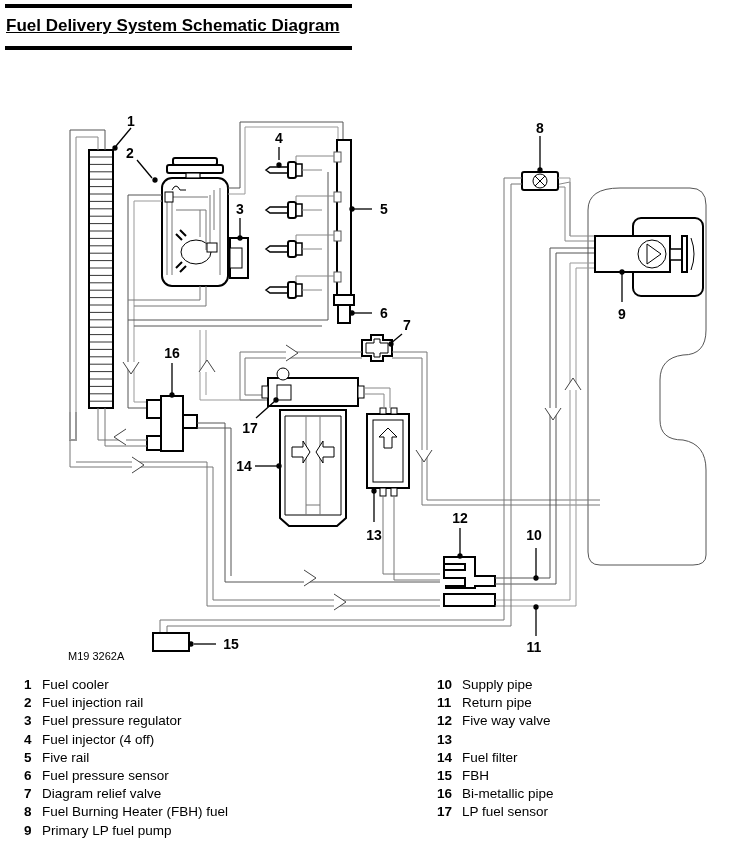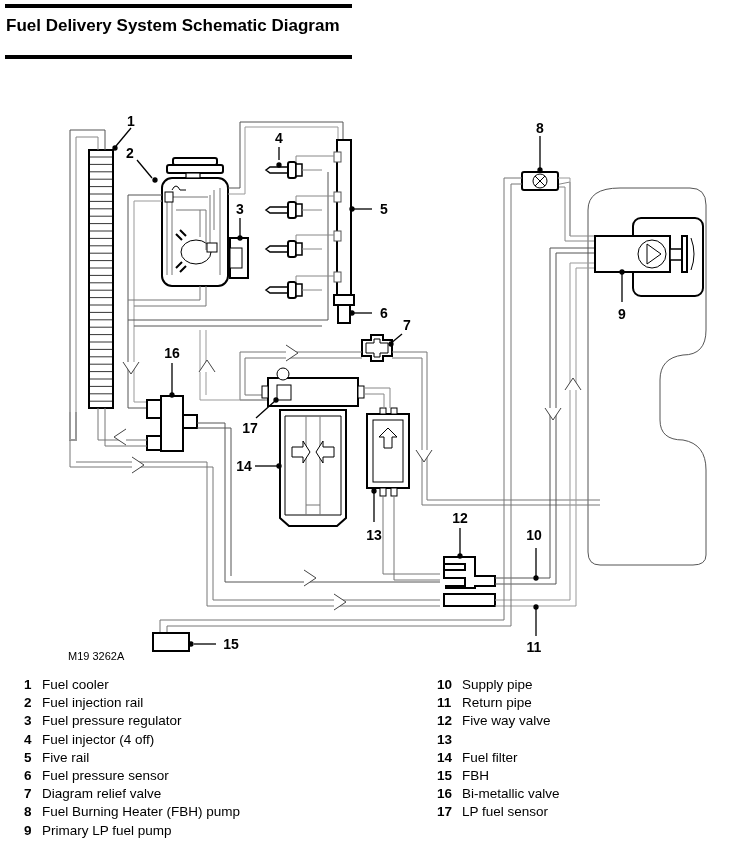--- a/index.html
+++ b/index.html
@@ -1,20 +1,20 @@
 <!DOCTYPE html>
 <html><head>
 <meta charset="utf-8">
 <style>
   html, body { margin:0; padding:0; background:#ffffff; }
   body { width:729px; height:848px; position:relative; overflow:hidden; font-family:"Liberation Sans", sans-serif; color:#000; }
   .title-block { position:absolute; left:5px; top:0; width:347px; }
   .rule { height:4px; background:#000; }
   .rule.top { margin-top:4px; }
-  .title { font-weight:bold; font-size:17px; line-height:21px; padding:7px 0 19px 1px; }
+  .title { font-weight:bold; font-size:17px; line-height:21px; padding:7px 0 10px 1px;text-decoration:underline; }
   svg#diagram { position:absolute; left:0; top:0; }
   .legend { position:absolute; top:676px; font-size:13.5px; line-height:18.2px; }
   .legend.left { left:24px; }
   .legend.right { left:437px; }
   .legend-row { display:flex; white-space:nowrap; }
   .legend-num { font-weight:bold; display:inline-block; }
   .legend.left .legend-num { width:18px; }
   .legend.right .legend-num { width:25px; }
   .figref { position:absolute; left:68px; top:650px; font-size:11px;text-align:center; }
   .callout { font-family:"Liberation Sans", sans-serif; font-weight:bold; font-size:14px; }
@@ -313,21 +313,21 @@
   <div class="legend-row">
       <span class="legend-num">6</span>
       <span>Fuel pressure sensor</span>
     </div>
   <div class="legend-row">
       <span class="legend-num">7</span>
       <span>Diagram relief valve</span>
     </div>
   <div class="legend-row">
       <span class="legend-num">8</span>
-      <span>Fuel Burning Heater (FBH) pump</span>
+      <span>Fuel Burning Heater (FBH) fuel</span>
     </div>
   <div class="legend-row">
       <span class="legend-num">9</span>
       <span>Primary LP fuel pump</span>
     </div>
 </div>
 
 <div class="legend right">
   <div class="legend-row">
       <span class="legend-num">10</span>
@@ -347,19 +347,19 @@
   <div class="legend-row">
       <span class="legend-num">14</span>
       <span>Fuel filter</span>
     </div>
   <div class="legend-row">
       <span class="legend-num">15</span>
       <span>FBH</span>
     </div>
   <div class="legend-row">
       <span class="legend-num">16</span>
-      <span>Bi-metallic valve</span>
+      <span>Bi-metallic pipe</span>
     </div>
   <div class="legend-row">
       <span class="legend-num">17</span>
       <span>LP fuel sensor</span>
     </div>
 </div>
 
 </body></html>

